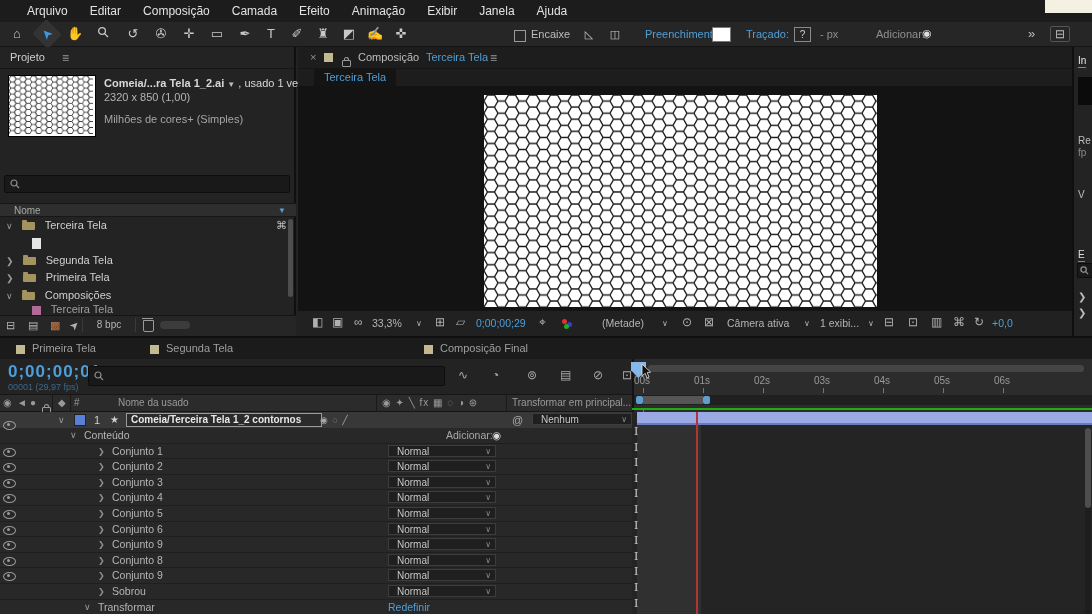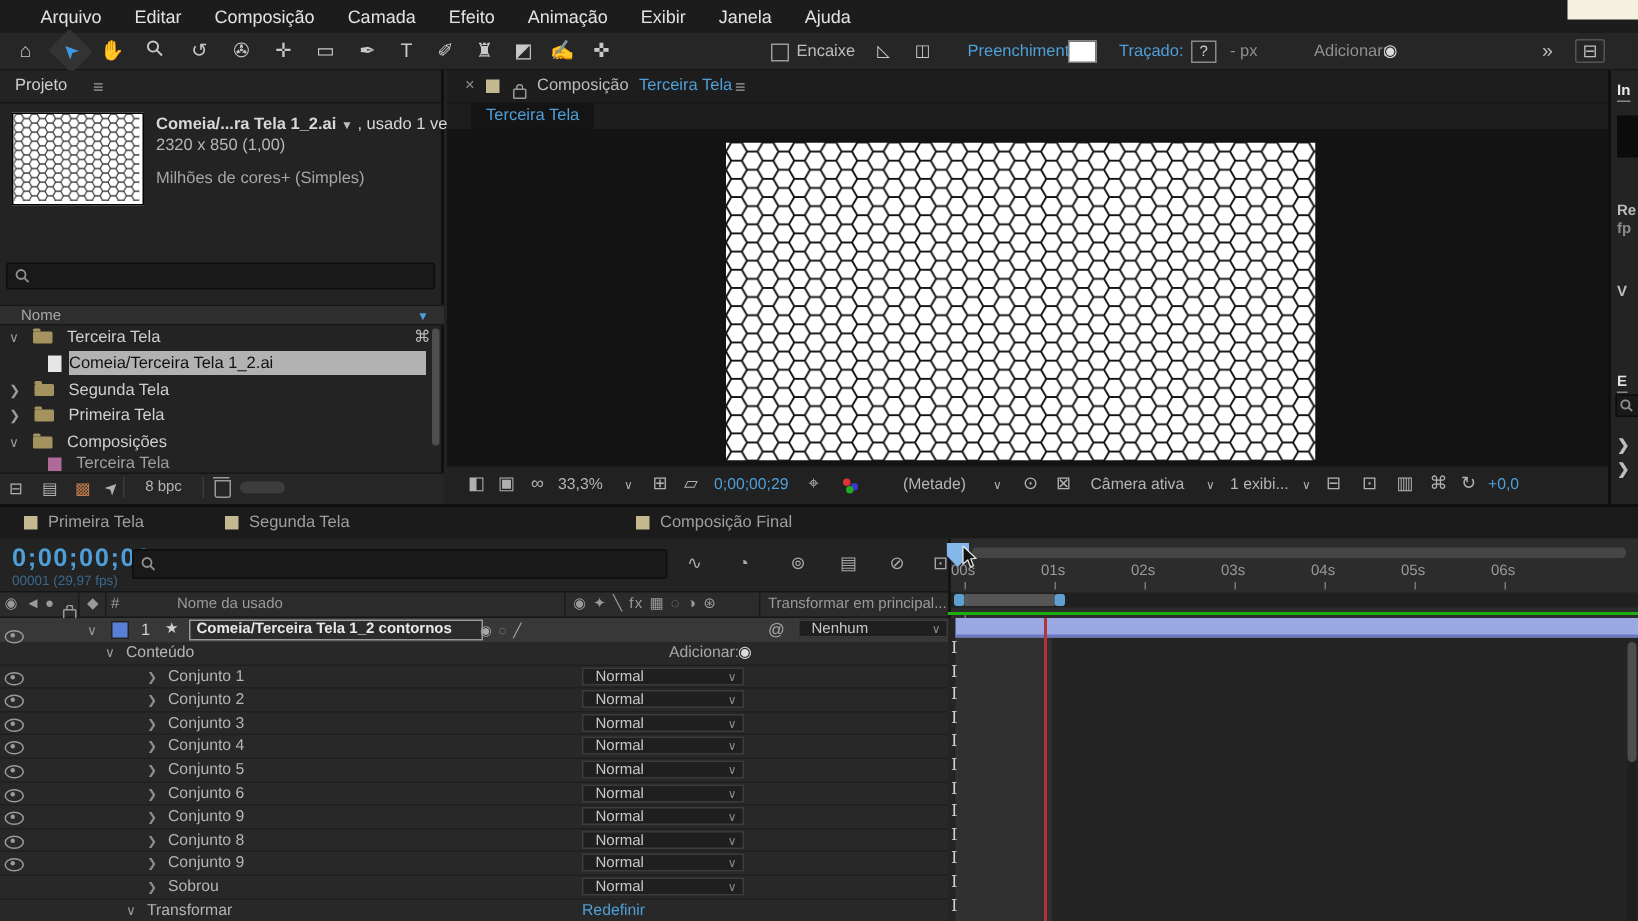--- a/index.html
+++ b/index.html
@@ -46,21 +46,21 @@
   #comp{position:absolute;left:298px;top:47px;width:774px;height:289px;background:#1d1d1d;}
   #viewer{position:absolute;left:0;top:39px;width:774px;height:224px;background:#131313;}
   #compimg{position:absolute;left:186px;top:9px;width:393px;height:212px;}
   #vtab{position:absolute;left:16px;top:22px;height:17px;line-height:17px;padding:0 10px;background:#141414;color:#4f9fd8;}
   #vtoolbar{position:absolute;left:0;top:263px;width:774px;height:26px;background:#212121;border-top:1px solid #141414;box-sizing:border-box;font-size:10.5px;color:#b5b5b5;}
   .vico{position:absolute;top:4px;font-size:12px;color:#b0b0b0;}
   .vtxt{position:absolute;top:6px;}
   .rgbdots{position:absolute;top:8px;width:16px;height:10px;}
   .rgbdots i{position:absolute;width:5px;height:5px;border-radius:50%;}
   
-  #strip{position:absolute;left:1072px;top:47px;width:20px;height:289px;background:#232323;border-left:2px solid #0f0f0f;box-sizing:border-box;font-weight:bold;}
+  #strip{position:absolute;left:1072px;top:47px;width:20px;height:289px;background:#232323;border-left:2px solid #0f0f0f;box-sizing:border-box;}
   .stxt{position:absolute;left:4px;color:#bdbdbd;font-size:10px;}
   
   #timeline{position:absolute;left:0;top:336px;width:1092px;height:278px;background:#282828;border-top:2px solid #0f0f0f;box-sizing:border-box;}
   #ttabs{position:absolute;left:0;top:0;width:1092px;height:21px;background:#1b1b1b;}
   .ttab{position:absolute;top:0;height:21px;line-height:21px;color:#9f9f9f;}
   .ttab.active{color:#e6e6e6;border-bottom:2px solid #dedede;background:#252525;padding:0 8px;box-sizing:border-box;}
   .compicon{display:inline-block;width:9px;height:9px;background:#c3b88f;vertical-align:middle;margin-right:7px;}
   #tctrl{position:absolute;left:0;top:21px;width:632px;height:35px;background:#232323;}
   #tcode{position:absolute;left:8px;top:3px;font-size:17px;font-weight:bold;color:#4e9fd9;letter-spacing:1px;}
   #fps{position:absolute;left:8px;top:23px;font-size:9px;color:#3c688c;}
@@ -201,21 +201,20 @@
     </div>
 
     <div class="trow" style="top:170px">
       <span class="chev" style="margin-left:6px">∨</span>
       <span class="folder" style="margin-left:6px"></span>
       <span style="margin-left:7px;color:#cfcfcf">Terceira Tela</span>
       <span class="abs" style="left:276px;color:#bdbdbd;font-size:11px">⌘</span>
     </div>
     <div class="trow" style="top:187px">
       <span class="doc" style="margin-left:32px"></span>
-      <span class="sel-row" style="left:46px;width:238px">Comeia/Terceira Tela 1_2.ai</span>
     </div>
     <div class="trow" style="top:204.5px">
       <span class="chev" style="margin-left:6px">❯</span>
       <span class="folder" style="margin-left:6px"></span>
       <span style="margin-left:7px;color:#cfcfcf">Segunda Tela</span>
     </div>
     <div class="trow" style="top:222px">
       <span class="chev" style="margin-left:6px">❯</span>
       <span class="folder" style="margin-left:6px"></span>
       <span style="margin-left:7px;color:#cfcfcf">Primeira Tela</span>

